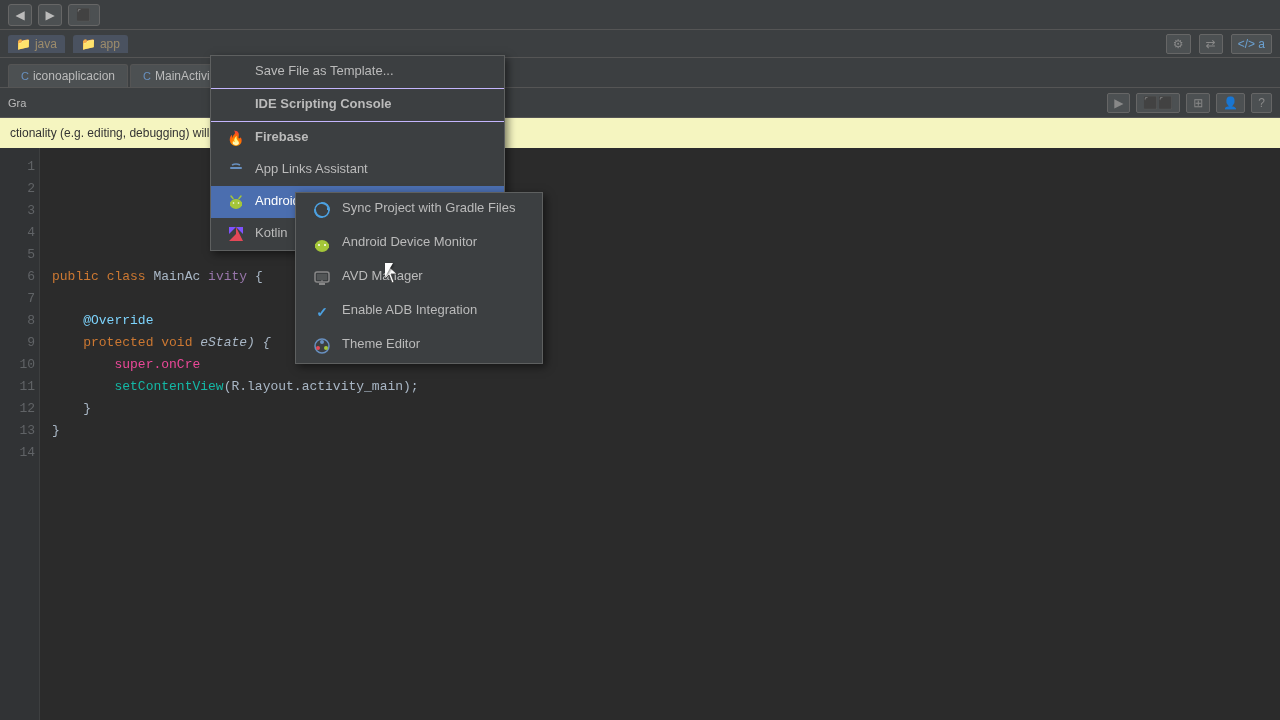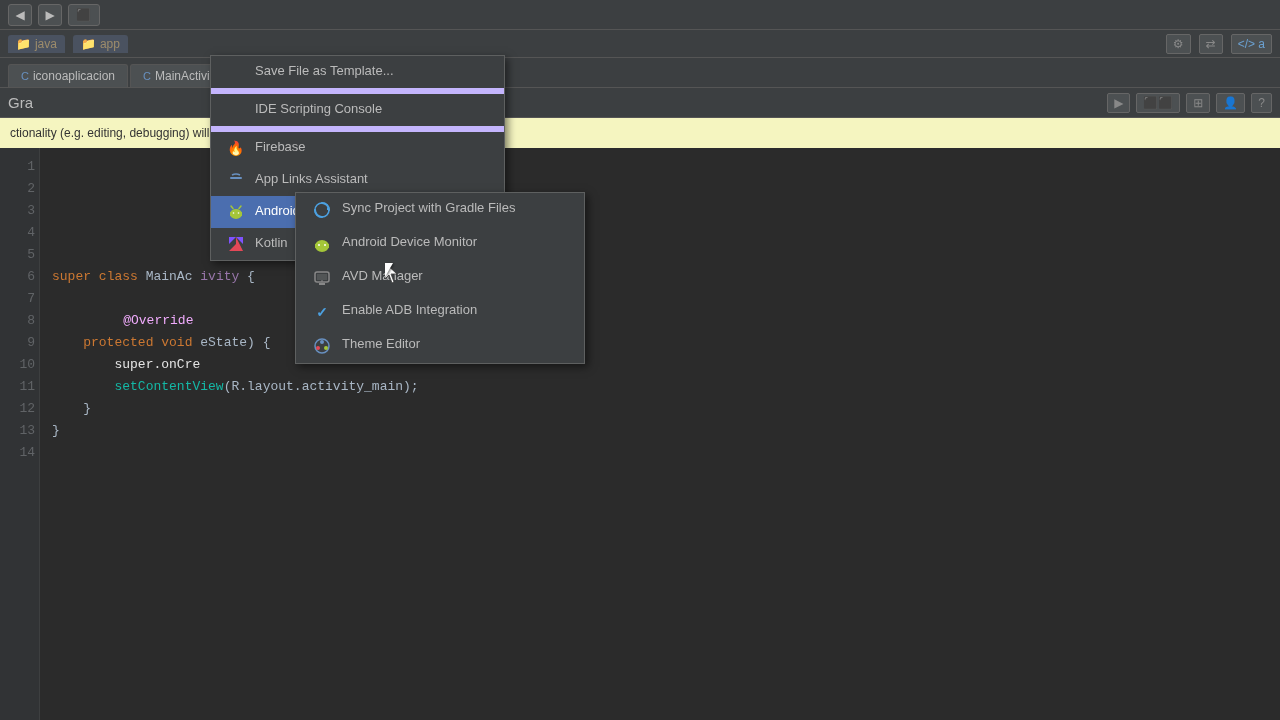--- a/index.html
+++ b/index.html
@@ -158,21 +158,21 @@
       flex: 1;
       padding: 8px 12px;
       font-family: 'Courier New', monospace;
       font-size: 13px;
       line-height: 22px;
       color: #a9b7c6;
       overflow: hidden;
     }
 
     .kw { color: #cc7832; }
-    .annotation { color: #f0abfc; margin-left: 40px; }
+    .annotation { color: #7dd3fc; }
     .purple { color: #9876aa; }
 
     
     .dropdown-overlay {
       position: absolute;
       top: 0; left: 0; right: 0; bottom: 0;
       z-index: 100;
     }
 
     .dropdown-main {
@@ -196,21 +196,22 @@
       gap: 10px;
       position: relative;
     }
 
     .menu-item.highlighted {
       background: #4b6eaf;
       color: #ffffff;
     }
 
     .menu-item.separator-above {
-      border-top: 6px solid #c4b5fd;
+      border-top: 1px solid #c4b5fd;
+      font-weight: bold;
     }
 
     .menu-arrow {
       position: absolute;
       right: 10px;
       color: #bbb;
       font-size: 11px;
     }
 
     .menu-icon {
@@ -226,21 +227,21 @@
     .icon-firebase {
       color: #ff8c00;
       font-size: 14px;
     }
 
     
     .dropdown-sub {
       position: absolute;
       top: 0;
       left: 295px;
-      width: 290px;
+      width: 248px;
       background: #3c3f41;
       border: 1px solid #5e6060;
       box-shadow: 3px 3px 8px rgba(0,0,0,0.5);
       z-index: 201;
       
       top: 192px;
     }
 
     .submenu-icon {
       width: 20px;
@@ -307,21 +308,21 @@
     <span>MainActivity</span>
   </div>
   <div class="file-tab active">
     <span>Activity.java</span>
     <span class="tab-close">✕</span>
   </div>
 </div>
 
 <div class="secondary-toolbar">
 
-  <span style="color:#bbb; font-size:15px; margin-right: 160px;">Gra</span>
+  <span style="color:#bbb; font-size:11px; margin-right: 160px;">Gra</span>
 
   <span style="color:#888; font-size:12px; display:flex; gap:6px; flex:1; justify-content:flex-end;">
     <span style="background:#4c5052; padding:2px 6px; border:1px solid #666; border-radius:2px;">▶</span>
     <span style="background:#4c5052; padding:2px 6px; border:1px solid #666; border-radius:2px;">⬛⬛</span>
     <span style="background:#4c5052; padding:2px 6px; border:1px solid #666; border-radius:2px;">⊞</span>
     <span style="background:#4c5052; padding:2px 6px; border:1px solid #666; border-radius:2px;">👤</span>
     <span style="background:#4c5052; padding:2px 6px; border:1px solid #666; border-radius:2px;">?</span>
   </span>
 </div>
 
@@ -348,31 +349,31 @@
     <div>14</div>
   </div>
 
   <div class="code-content">
     <div>&nbsp;</div>
     <div>&nbsp;</div>
     <div>&nbsp;</div>
     <div>&nbsp;</div>
     <div>&nbsp;</div>
     <div>
-      <span class="kw">super</span> <span class="kw">class</span> <span style="color:#a9b7c6;font-family:Liberation Mono, monospace;">MainAc</span><span style="color:#a9b7c6; opacity:0.3;">         </span><span style="color:#a9b7c6;">     </span><span class="purple">ivity</span> {
+      <span class="kw">public</span> <span class="kw">class</span> <span style="color:#a9b7c6;font-family:Liberation Mono, monospace;">MainAc</span><span style="color:#a9b7c6; opacity:0.3;">         </span><span style="color:#a9b7c6;">     </span><span class="purple">ivity</span> {
     </div>
     <div>&nbsp;</div>
     <div>
       &nbsp;&nbsp;&nbsp;&nbsp;<span class="annotation">@Override</span>
     </div>
     <div>
-      &nbsp;&nbsp;&nbsp;&nbsp;<span class="kw">protected</span> <span class="kw">void</span><span style="color:#a9b7c6;">                    eState) {</span>
-    </div>
-    <div>
-      &nbsp;&nbsp;&nbsp;&nbsp;&nbsp;&nbsp;&nbsp;&nbsp;<span style="color:#e5e5e5;">super.onCre</span>
+      &nbsp;&nbsp;&nbsp;&nbsp;<span class="kw">protected</span> <span class="kw">void</span><span style="color:#a9b7c6;font-style:italic;">                    eState) {</span>
+    </div>
+    <div>
+      &nbsp;&nbsp;&nbsp;&nbsp;&nbsp;&nbsp;&nbsp;&nbsp;<span style="color:#ec4899;">super.onCre</span>
     </div>
     <div>
       &nbsp;&nbsp;&nbsp;&nbsp;&nbsp;&nbsp;&nbsp;&nbsp;<span style="color:#14b8a6;margin-top:8px;">setContentView</span><span style="color:#a9b7c6;">(R.layout.activity_main);</span>
     </div>
     <div>
       &nbsp;&nbsp;&nbsp;&nbsp;}
     </div>
     <div>
       }
     </div>

